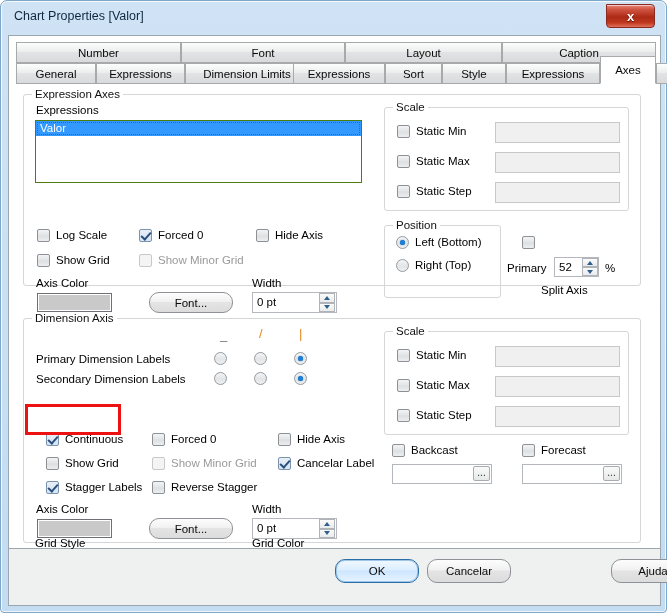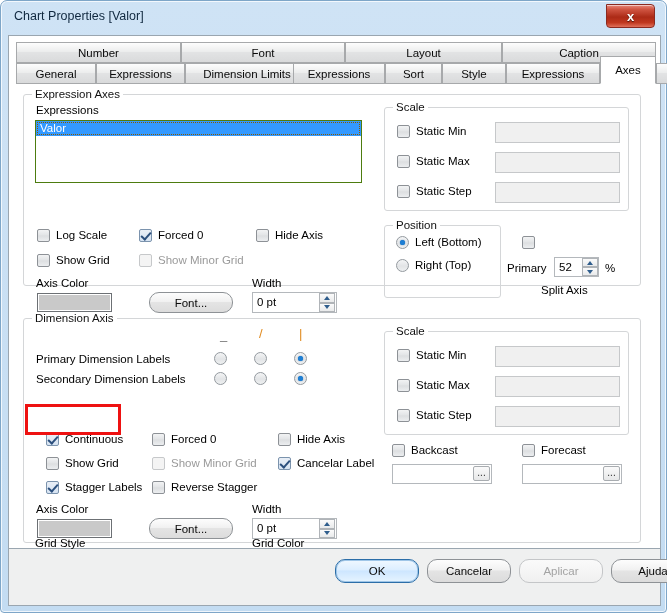--- a/index.html
+++ b/index.html
@@ -351,17 +351,16 @@
 
     <div class="cb checked" style="left:339px;top:521px;"></div>
     <span class="lbl" style="left:358px;top:521px;">Synchronize Zero Level for Expression-Axes</span>
 
     <div class="annot" style="left:16px;top:368px;width:96px;height:31px;"></div>
   </div>
 
   <div class="bottombar">
     <div class="btn default" style="left:326px;top:10px;width:84px;height:24px;">OK</div>
     <div class="btn" style="left:418px;top:10px;width:84px;height:24px;">Cancelar</div>
-    <div class="btn dis" style="left:510px;top:10px;width:84px;height:24px;">Aplicar</div>
     <div class="btn" style="left:602px;top:10px;width:84px;height:24px;">Ajuda</div>
   </div>
 
 </div>
 
 </body></html>

